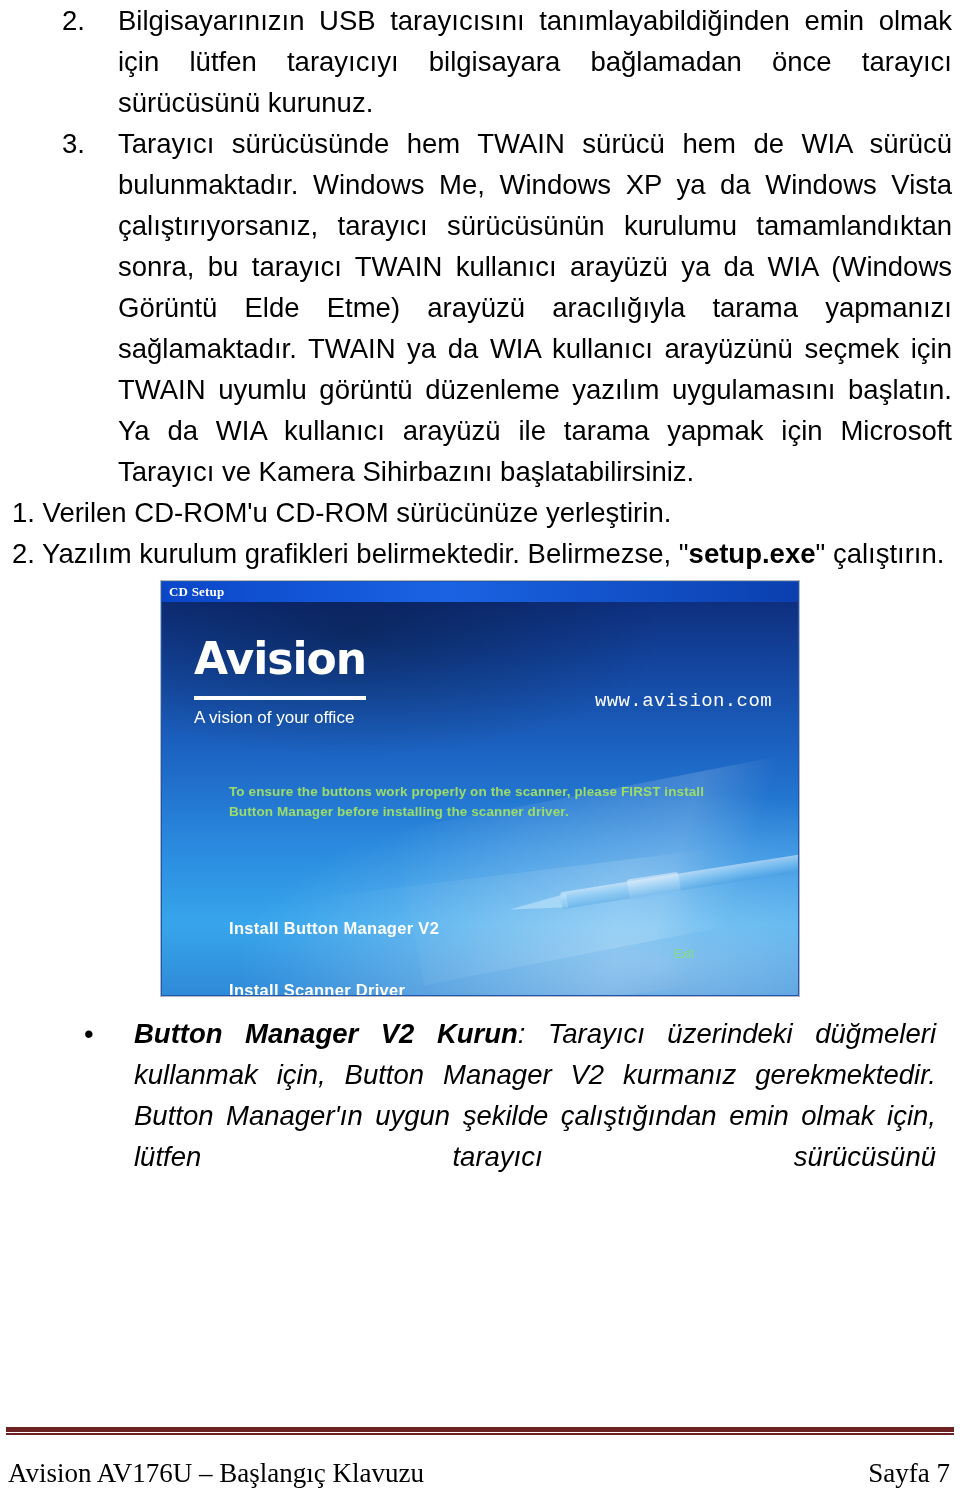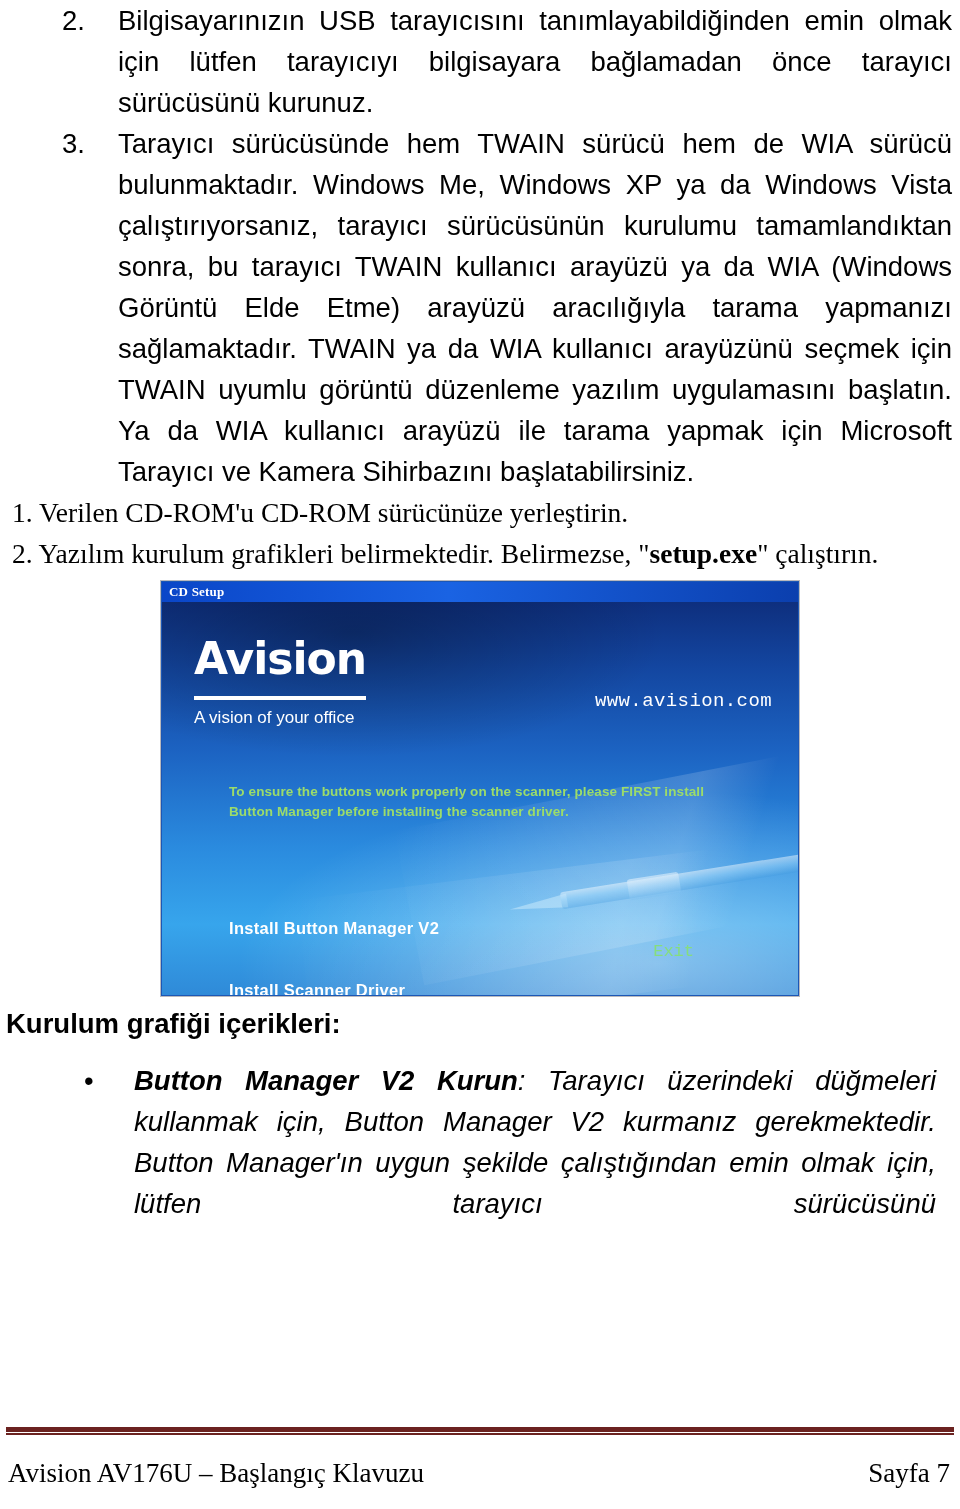--- a/index.html
+++ b/index.html
@@ -61,21 +61,20 @@
   
   .steps {
     margin: 0;
     padding: 0 8px 0 12px;
     font-size: 27.5px;
     line-height: 41px;
   }
   .steps .step {
     margin: 0;
     text-align: left;
-    font-family: Liberation Serif, serif;
   }
   .steps b { font-weight: bold; }
 
   
   .shot-wrap {
     position: relative;
     margin: 6px 0 0 160px;
     width: 640px;
     height: 417px;
   }
@@ -220,22 +219,22 @@
     margin-bottom: 42px;
     letter-spacing: 0.3px;
     cursor: pointer;
   }
   .cd-menu-item:last-child { margin-bottom: 0; }
   .cd-exit {
     position: absolute;
     right: 104px;
     bottom: 34px;
     color: #86dd7e;
-    font-family: Liberation Mono, monospace;
-    font-size: 17px;
+    font-family: Liberation Sans, sans-serif;
+    font-size: 12px;
     cursor: pointer;
   }
 
   
   .sec-heading {
     font-size: 27.5px;
     line-height: 41px;
     font-weight: bold;
     margin: 6px 0 0 0;
     padding-left: 6px;
@@ -346,21 +345,20 @@
           <div class="cd-menu-item">Install Adobe Reader</div>
 
         </div>
 
         <div class="cd-exit">Exit</div>
 
       </div>
     </div>
   </div>
 
-  <div class="sec-heading">Kurulum grafiği içerikleri:</div>
 
   <ul class="bullet-list">
     <li class="bullet-item">
       <span class="dot">•</span>
       <p><b>Button Manager V2 Kurun</b><span>: Tarayıcı üzerindeki düğmeleri kullanmak için, Button Manager V2 kurmanız gerekmektedir. Button Manager'ın uygun şekilde çalıştığından emin olmak için, lütfen tarayıcı sürücüsünü</span></p>
     </li>
   </ul>
 
   <div class="footer-rule">
     <div class="thick"></div>

